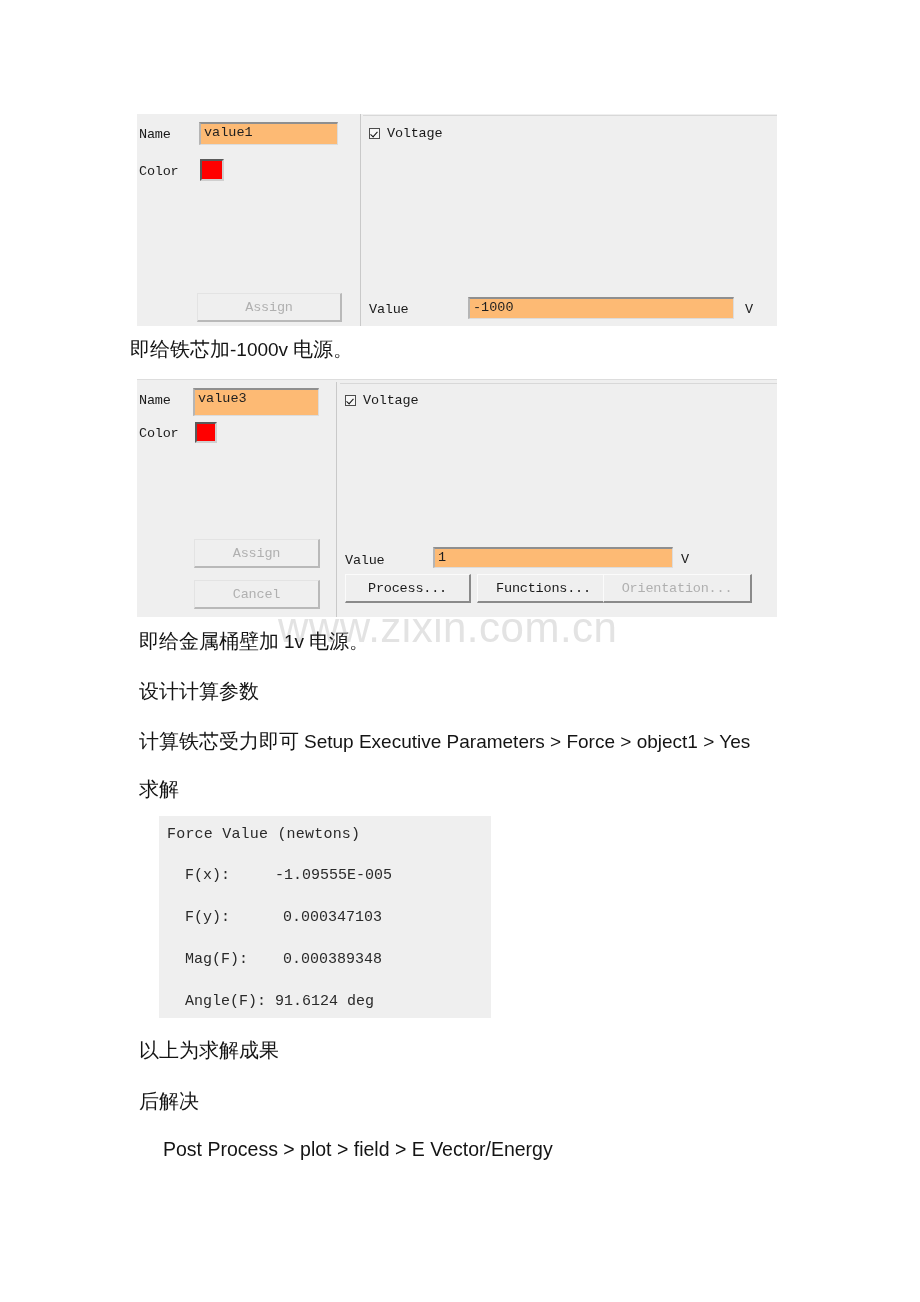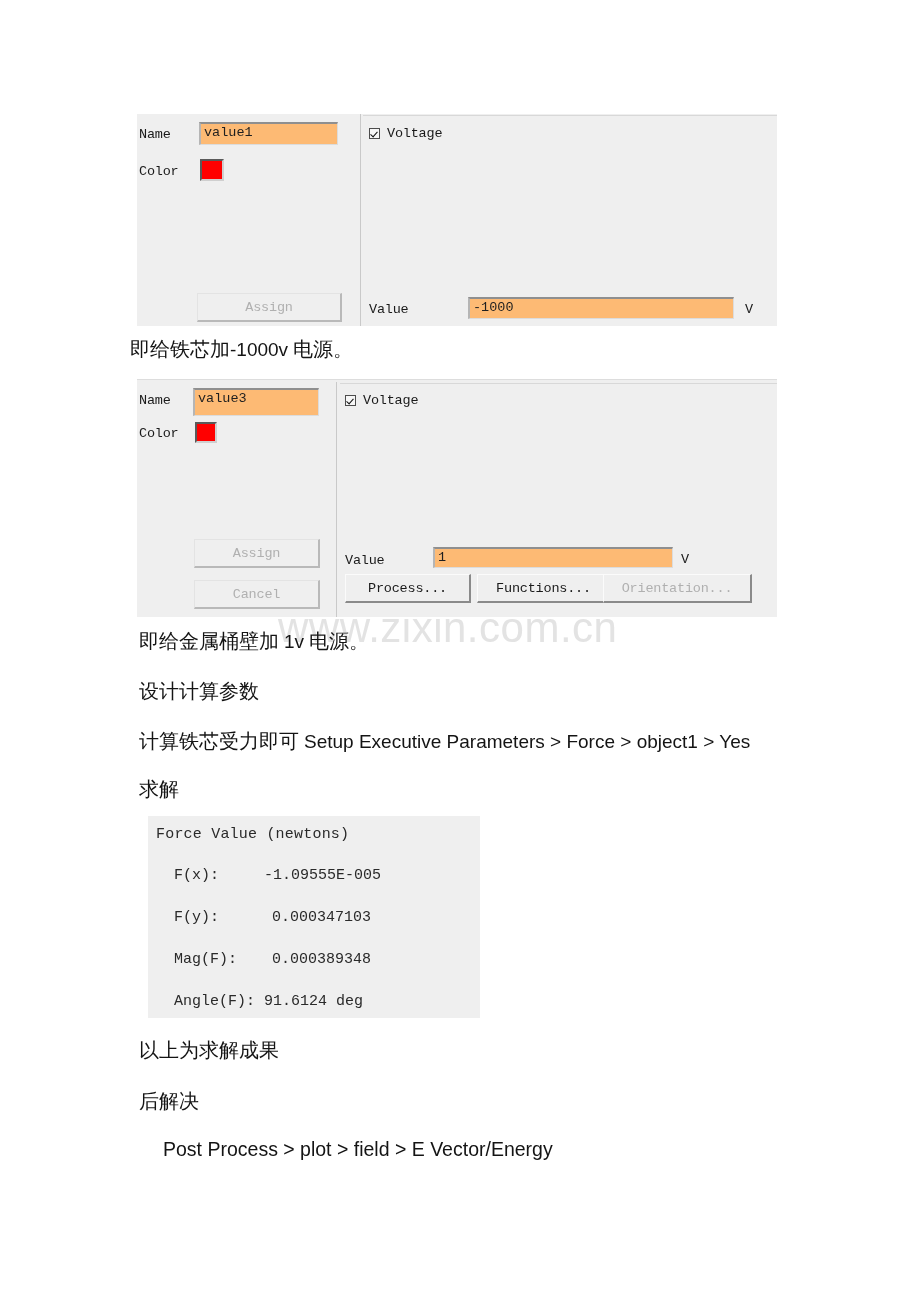--- a/index.html
+++ b/index.html
@@ -299,21 +299,21 @@
 </div>
 
 <div class="doc-line" style="left:139px; top:728px;">
   <span>计算铁芯受力即可 </span><span class="latin">Setup Executive Parameters &gt; Force &gt; object1 &gt; Yes</span>
 </div>
 
 <div class="doc-line" style="left:139px; top:776px;">
   <span>求解</span>
 </div>
 
-<div id="force-box" style="left:148px; top:816px; width:332px; height:202px;">
+<div id="force-box" style="left:159px; top:816px; width:332px; height:202px;">
   <span class="ftitle" style="left:8px; top:10px;">Force Value (newtons)</span>
 
   <span class="frow-label" style="left:26px; top:51px;">F(x):</span>
   <span class="frow-value" style="left:116px; top:51px;">-1.09555E-005</span>
 
   <span class="frow-label" style="left:26px; top:93px;">F(y):</span>
   <span class="frow-value" style="left:124px; top:93px;">0.000347103</span>
 
   <span class="frow-label" style="left:26px; top:135px;">Mag(F):</span>
   <span class="frow-value" style="left:124px; top:135px;">0.000389348</span>

